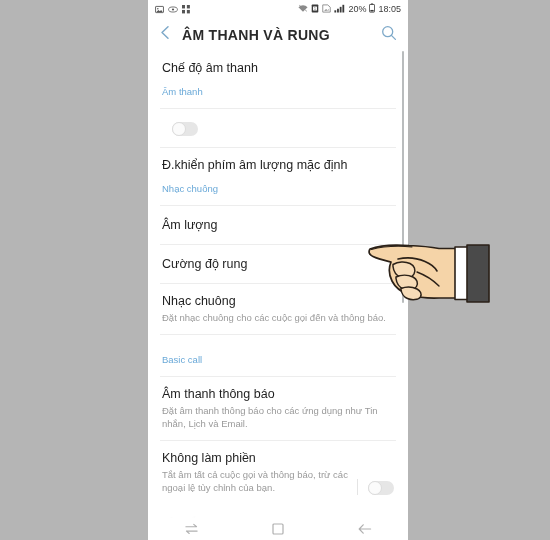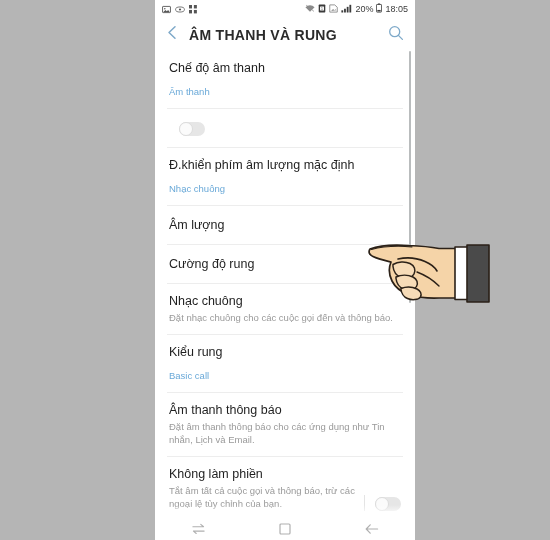--- a/index.html
+++ b/index.html
@@ -11,21 +11,21 @@
     height: 540px;
     background: #b5b5b5;
     font-family: "Liberation Sans", sans-serif;
     overflow: hidden;
     position: relative;
   }
 
   
   #phone-screen {
     position: absolute;
-    left: 155px;
+    left: 148px;
     top: 0;
     width: 260px;
     height: 540px;
     background: #a3a3a3;
     overflow: hidden;
   }
 
   
   #status-bar {
     height: 18px;
@@ -367,21 +367,20 @@
     <div class="row">
       <div class="row-text">
         <div class="row-title">Nhạc chuông</div>
         <div class="row-sub-gray">Đặt nhạc chuông cho các cuộc gọi đến và thông báo.</div>
       </div>
     </div>
     <div class="divider"></div>
 
     <div class="row">
       <div class="row-text">
-        <div class="row-title">Kiểu rung</div>
         <div class="row-sub-blue">Basic call</div>
       </div>
     </div>
     <div class="divider"></div>
 
     <div class="row">
       <div class="row-text">
         <div class="row-title">Âm thanh thông báo</div>
         <div class="row-sub-gray">Đặt âm thanh thông báo cho các ứng dụng như Tin nhắn, Lịch và Email.</div>
       </div>

